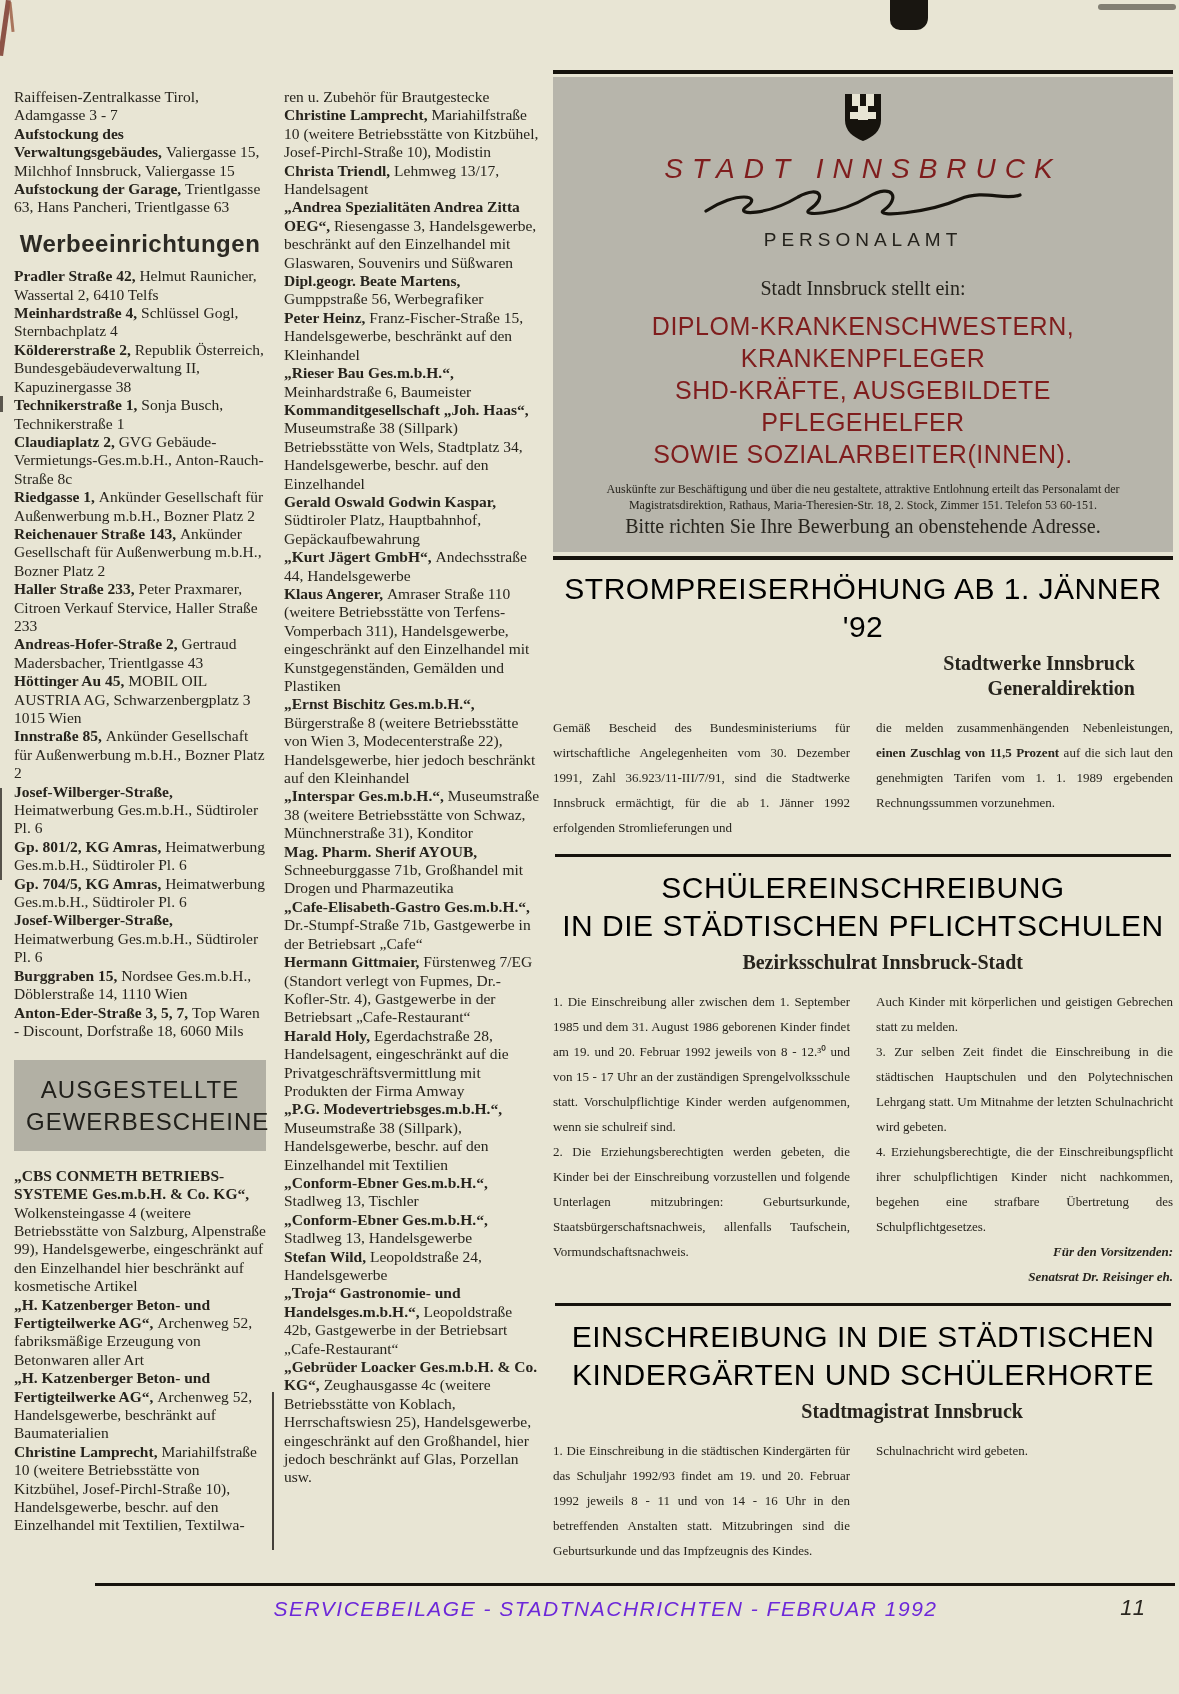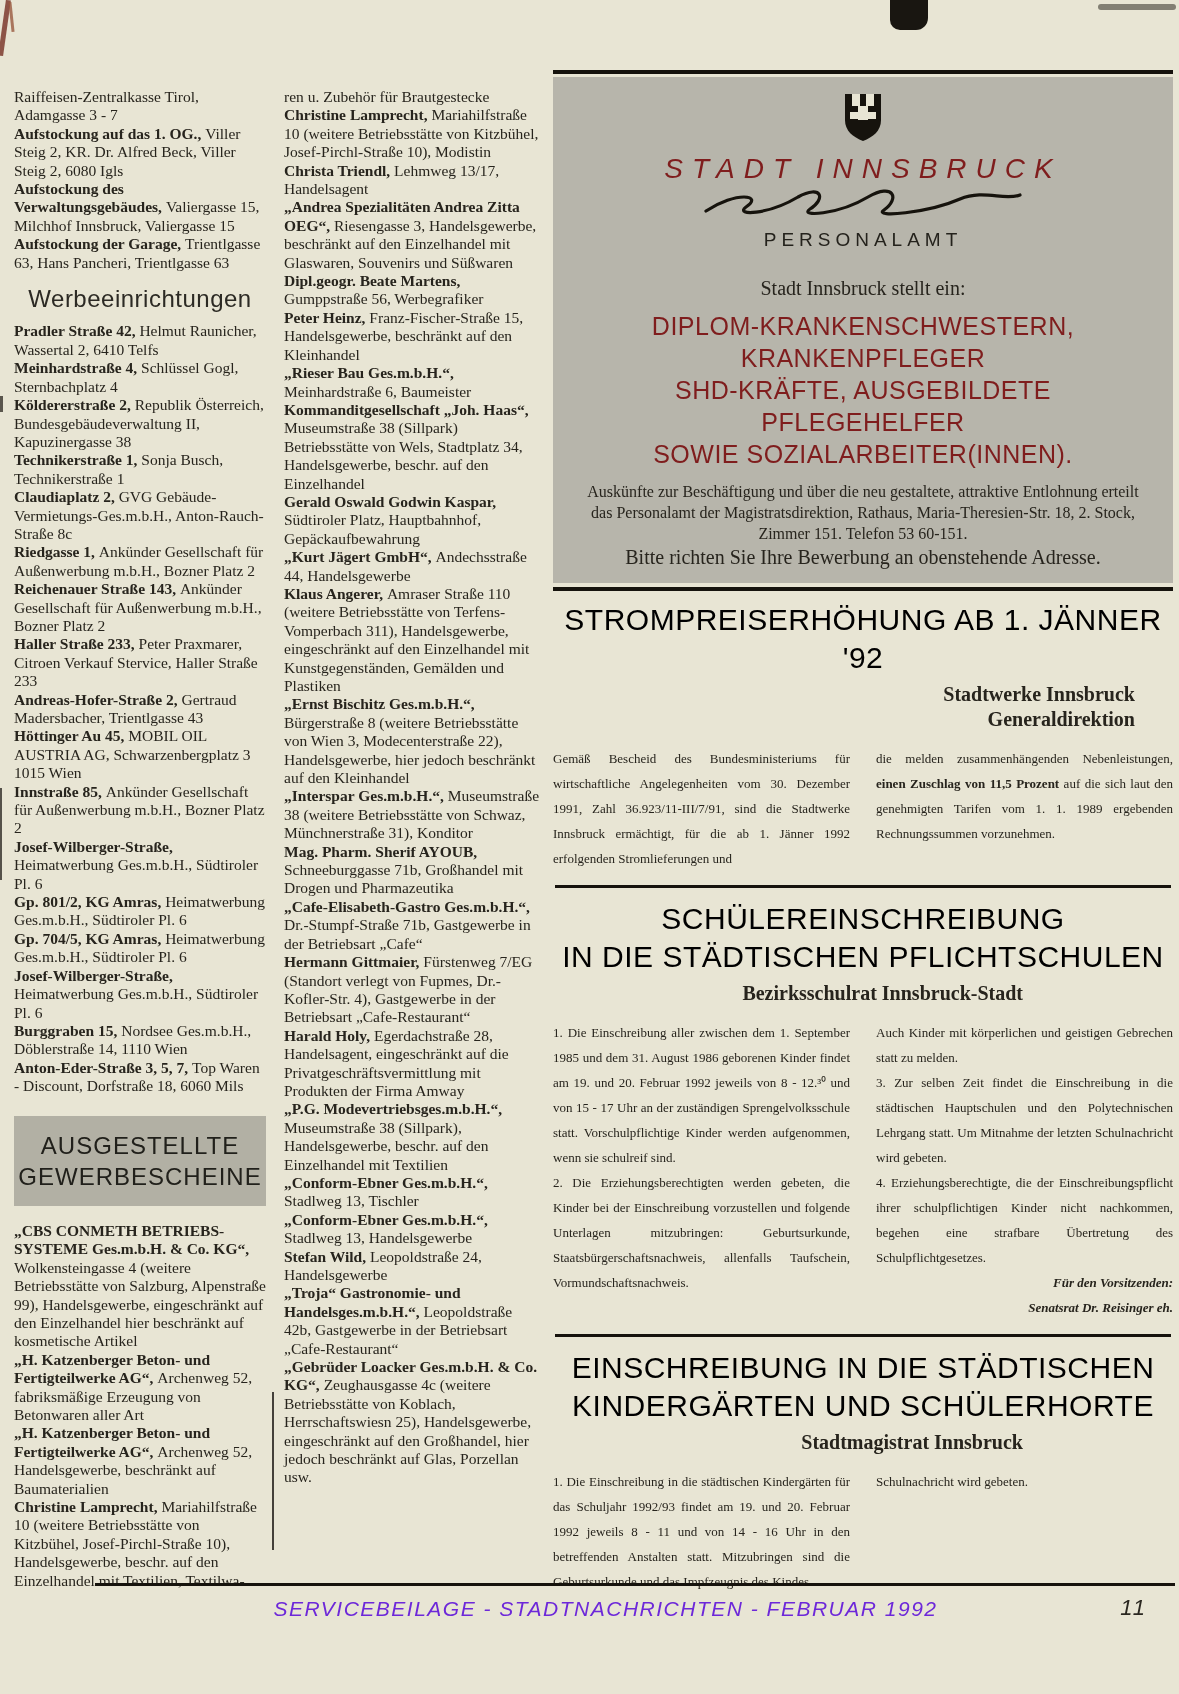--- a/index.html
+++ b/index.html
@@ -8,25 +8,25 @@
     background:#e8e5d4;
     font-family:"Liberation Serif",serif;color:#27241d;
   }
   
   .dcol{position:absolute;top:88px;font-size:15.5px;line-height:18.4px;text-align:left;}
   #col1{left:14px;width:252px;}
   #col2{left:284px;width:256px;}
   .entry{margin:0;}
   .entry b{font-weight:700;}
   .dir-heading{
-    font-family:"Liberation Sans",sans-serif;font-weight:400;font-size:24px;
+    font-family:"Liberation Sans",sans-serif;font-weight:700;font-size:24px;
     text-align:center;margin:18px 0 14px;color:#2c2a24;letter-spacing:.5px;
   }
   .gray-box-heading{
-    background:#b2b0a4;margin:20px 0 16px;padding:14px 4px;
+    background:#b2b0a4;margin:20px 0 16px;padding:14px 12px;
     font-family:"Liberation Sans",sans-serif;font-size:24px;letter-spacing:1px;
     text-align:center;line-height:1.3;color:#21201b;
   }
   
   #rightcol{position:absolute;left:553px;top:70px;width:620px;}
   .rule-thick{height:4px;background:#16130d;}
   .rule-mid{height:3px;background:#16130d;margin:14px 2px 12px;}
   .ad-box{background:#b7b5ab;margin-top:3px;padding:16px 26px 14px;text-align:center;}
   .ad-org{
     font-family:"Liberation Sans",sans-serif;font-style:italic;font-weight:300;
@@ -34,21 +34,21 @@
   }
   .ad-dept{
     font-family:"Liberation Sans",sans-serif;font-size:19px;letter-spacing:5px;
     color:#24221c;margin-top:2px;
   }
   .ad-intro{font-size:20px;margin-top:26px;}
   .ad-headline{
     font-family:"Liberation Sans",sans-serif;font-size:25px;line-height:1.28;
     letter-spacing:.5px;margin-top:10px;color:#7f1d1d;
   }
-  .ad-body{font-size:16px;line-height:1.3;margin-top:12px;text-align:center;}
+  .ad-body{font-size:12px;line-height:1.3;margin-top:12px;text-align:center;}
   .ad-closing{font-size:20px;margin-top:2px;}
   .sec-title{
     font-family:"Liberation Sans",sans-serif;font-size:30px;line-height:1.25;
     letter-spacing:.5px;text-align:center;color:#000000;margin-top:10px;
   }
   .sec-sig{font-size:20px;font-weight:700;text-align:right;line-height:1.25;margin-top:6px;}
   .sig-strom{padding-right:38px;}
   .sig-inset{padding-right:150px;}
   .sec-cols{display:flex;gap:26px;margin-top:14px;}
   .sec-col{flex:1;font-size:13px;line-height:25px;text-align:justify;hyphens:auto;}
@@ -74,21 +74,20 @@
   #art-edge1{left:0;top:788px;width:2px;height:92px;background:#55514a;}
   #art-edge2{left:0;top:396px;width:3px;height:16px;background:#5a564d;}
   #art-gutter{left:272px;top:1392px;width:2px;height:158px;background:#44403a;}
 </style>
 </head>
 <body>
 
 <div id="col1" class="dcol">
   <div>
       <p class="entry">Raiffeisen-Zentralkasse Tirol, Adamgasse 3 - 7</p>
-      <p class="entry"><b>Aufstockung auf das 1. OG., </b>Viller Steig 2, KR. Dr. Alfred Beck, Viller Steig 2, 6080 Igls</p>
       <p class="entry"><b>Aufstockung des Verwaltungsgebäudes, </b>Valiergasse 15, Milchhof Innsbruck, Valiergasse 15</p>
       <p class="entry"><b>Aufstockung der Garage, </b>Trientlgasse 63, Hans Pancheri, Trientlgasse 63</p>
     </div>
   <div class="dir-heading">Werbeeinrichtungen</div>
   <div>
       <p class="entry"><b>Pradler Straße 42, </b>Helmut Raunicher, Wassertal 2, 6410 Telfs</p>
       <p class="entry"><b>Meinhardstraße 4, </b>Schlüssel Gogl, Sternbachplatz 4</p>
       <p class="entry"><b>Köldererstraße 2, </b>Republik Österreich, Bundesgebäudeverwaltung II, Kapuzinergasse 38</p>
       <p class="entry"><b>Technikerstraße 1, </b>Sonja Busch, Technikerstraße 1</p>
       <p class="entry"><b>Claudiaplatz 2, </b>GVG Gebäude-Vermietungs-Ges.m.b.H., Anton-Rauch-Straße 8c</p>

